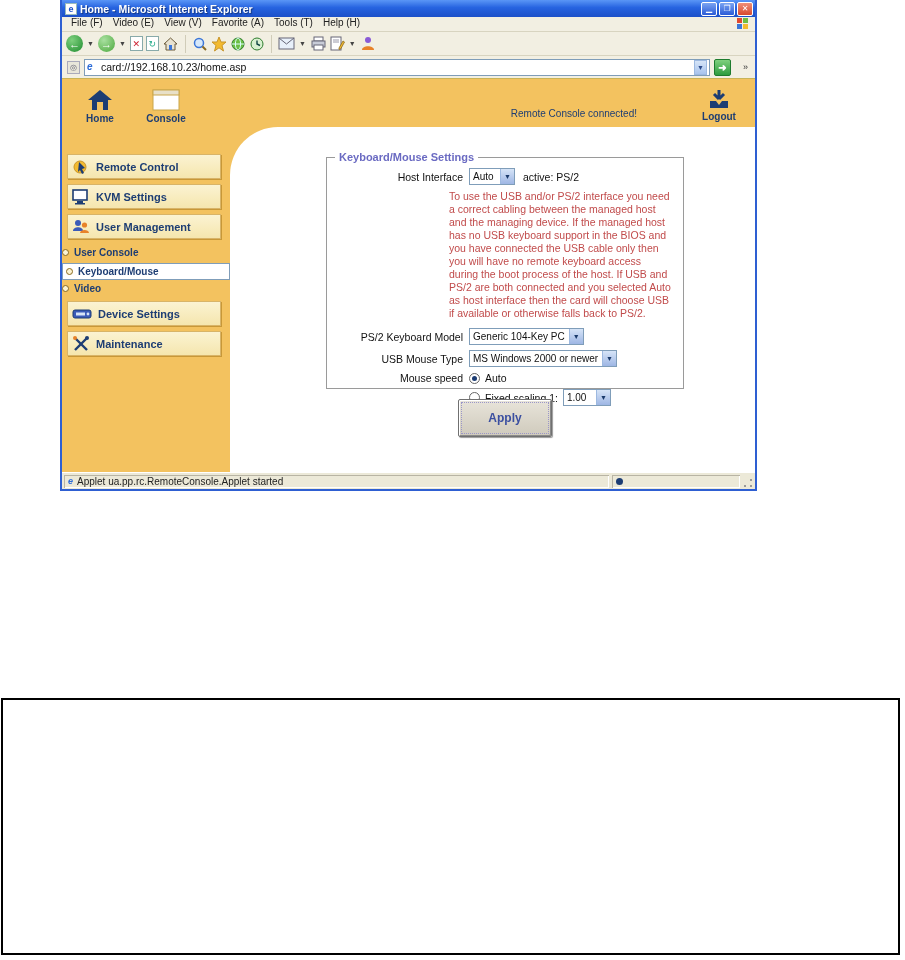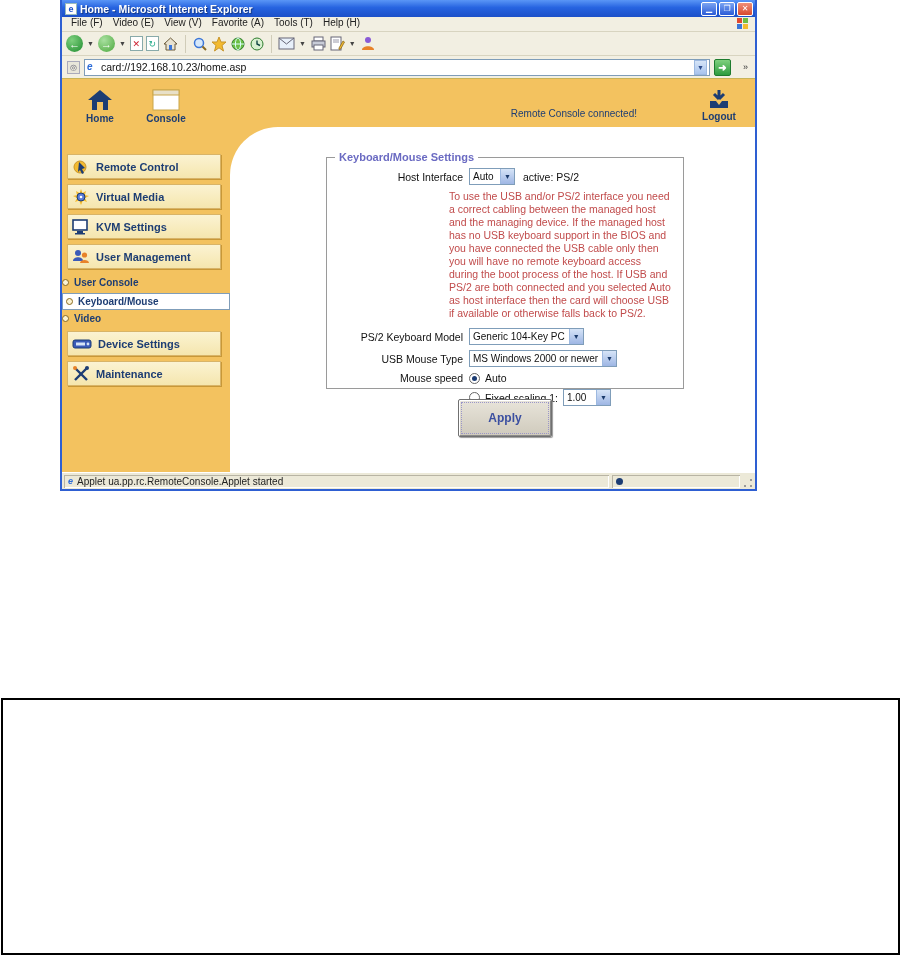--- a/index.html
+++ b/index.html
@@ -282,28 +282,20 @@
       <div class="sidebar">
         <div style="height:27px;"></div>
         <div class="side-btn">
           <svg class="ic" width="18" height="18" viewBox="0 0 18 18">
               <circle cx="8" cy="9" r="6" fill="#F3BA2F" stroke="#C8952A"></circle>
               <path d="M7 4 L13 10 L10 11 L12 15 L10 16 L8 12 L6 14 Z" fill="#1D3D73"></path>
             </svg>
           <span class="lbl">Remote Control</span>
         </div>
         <div class="side-btn">
-          <svg class="ic" width="18" height="18" viewBox="0 0 18 18">
-              <path d="M9 1 L10.5 5 L14 3 L13 7 L17 8 L13 10 L15 14 L11 12.5 L9 17 L7 12.5 L3 14 L5 10 L1 8 L5 7 L4 3 L7.5 5 Z" fill="#F3BA2F"></path>
-              <circle cx="9" cy="9" r="4" fill="#5B7BD6" stroke="#1D3D73"></circle>
-              <circle cx="9" cy="9" r="1.3" fill="#fff"></circle>
-            </svg>
-          <span class="lbl">Virtual Media</span>
-        </div>
-        <div class="side-btn">
           <svg class="ic" width="18" height="16" viewBox="0 0 18 16">
               <rect x="1" y="1" width="14" height="10" fill="#fff" stroke="#1D3D73" stroke-width="1.6"></rect>
               <rect x="5" y="12" width="6" height="2" fill="#1D3D73"></rect>
               <rect x="3" y="14" width="10" height="1.5" fill="#1D3D73"></rect>
             </svg>
           <span class="lbl">KVM Settings</span>
         </div>
         <div class="side-btn">
           <svg class="ic" width="18" height="18" viewBox="0 0 18 18">
               <circle cx="6" cy="5" r="3" fill="#3B5BB8"></circle>

